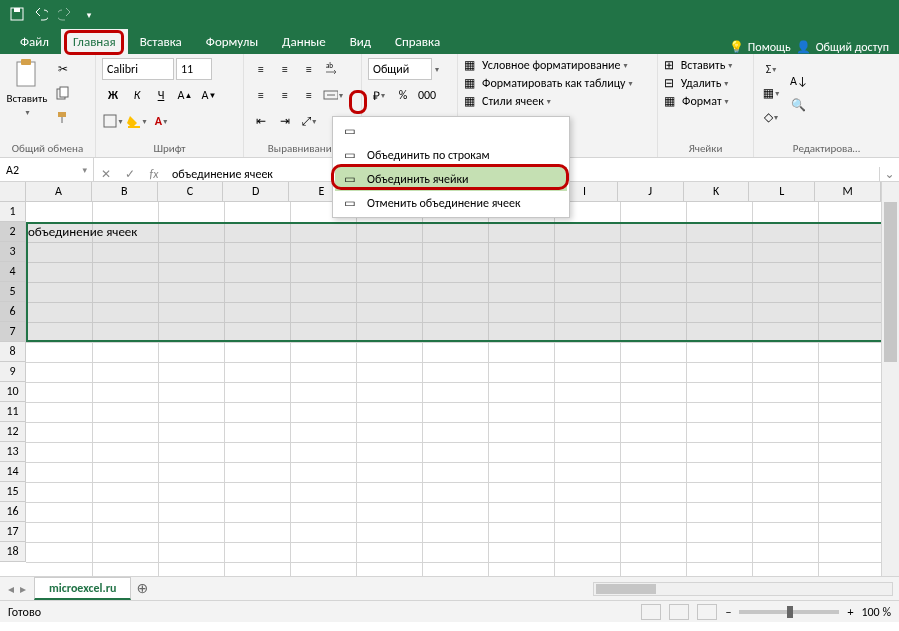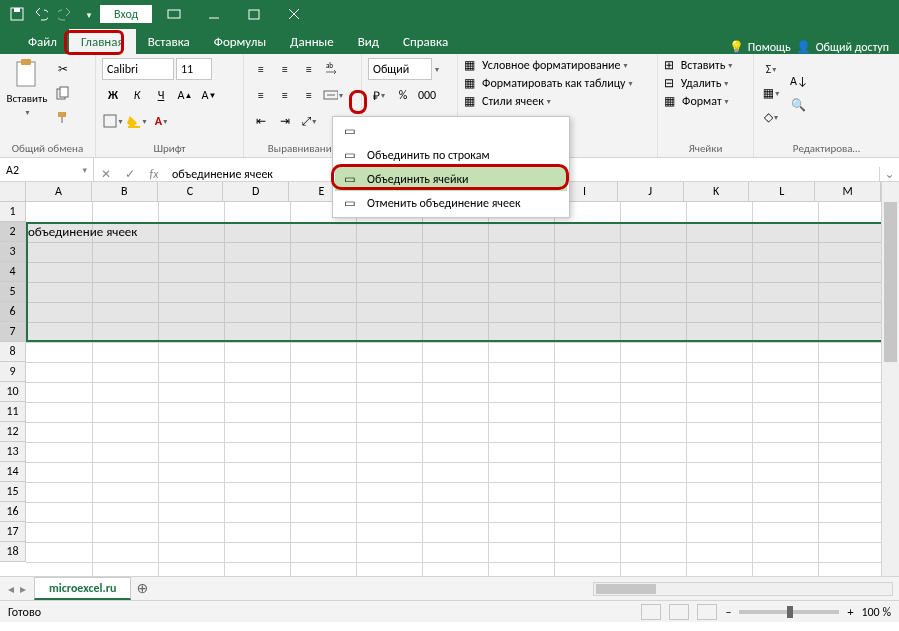--- a/index.html
+++ b/index.html
@@ -8,21 +8,21 @@
 
 .titlebar { height: 28px; background: #217346; display: flex; align-items: center; color: #fff; }
 .qat { display: flex; align-items: center; gap: 2px; padding-left: 6px; }
 .qat .btn { width: 22px; height: 22px; display: flex; align-items: center; justify-content: center; cursor: pointer; }
 .title-center { flex: 1; text-align: center; font-size: 12px; }
 .title-right { display: flex; align-items: center; gap: 4px; padding-right: 4px; }
 .login-btn { background: #fff; color: #217346; padding: 2px 14px; font-size: 12px; cursor: pointer; }
 .wbtn { width: 36px; height: 28px; display: flex; align-items: center; justify-content: center; cursor: pointer; }
 
 
-.tabs { height: 26px; background: #217346; display: flex; align-items: flex-end; padding-left: 16px; color: #fff; }
+.tabs { height: 26px; background: #217346; display: flex; align-items: flex-end; padding-left: 8px; color: #fff; }
 .tab { padding: 5px 12px; font-size: 13px; cursor: pointer; }
 .tab.active { background: #f3f3f3; color: #217346; }
 .tab-highlight { position: absolute; border: 3px solid #c00000; border-radius: 6px; left: 64px; top: 30px; width: 60px; height: 25px; pointer-events: none; z-index: 50; }
 .share-area { margin-left: auto; display: flex; align-items: center; gap: 6px; padding-right: 10px; }
 .share-item { display: flex; align-items: center; gap: 4px; font-size: 12px; cursor: pointer; }
 
 
 .ribbon { height: 104px; background: #f3f3f3; border-bottom: 1px solid #d4d4d4; display: flex; }
 .group { border-right: 1px solid #e1e1e1; padding: 4px 6px 2px; display: flex; flex-direction: column; justify-content: space-between; }
 .group-label { text-align: center; font-size: 11px; color: #666; padding-top: 2px; }
@@ -106,44 +106,20 @@
         </svg>
       </div>
     <div class="btn" style="opacity:.5">
         <svg width="14" height="14">
           <path d="M4 3a5 5 0 0 0 0 10h3" fill="none" stroke="#fff"></path>
           <path d="M8 1l4 4-4 4" fill="none" stroke="#fff"></path>
         </svg>
       </div>
     <div class="btn">
         <span style="font-size:9px">▾</span>
-      </div>
-  </div>
-  <div class="title-right">
-    <div class="login-btn">Вход</div>
-    <div class="wbtn">
-        <svg width="14" height="10">
-          <rect x="1" y="1" width="12" height="8" fill="none" stroke="#fff"></rect>
-        </svg>
-      </div>
-    <div class="wbtn">
-        <svg width="12" height="12">
-          <line x1="1" y1="10" x2="11" y2="10" stroke="#fff" stroke-width="1"></line>
-        </svg>
-      </div>
-    <div class="wbtn">
-        <svg width="12" height="12">
-          <rect x="1" y="2" width="10" height="9" fill="none" stroke="#fff"></rect>
-        </svg>
-      </div>
-    <div class="wbtn">
-        <svg width="12" height="12">
-          <line x1="1" y1="1" x2="11" y2="11" stroke="#fff"></line>
-          <line x1="11" y1="1" x2="1" y2="11" stroke="#fff"></line>
-        </svg>
       </div>
   </div>
 </div>
 
 <div class="tabs">
   <div class="tab">Файл</div>
   <div class="tab active">Главная</div>
   <div class="tab">Вставка</div>
   <div class="tab">Формулы</div>
   <div class="tab">Данные</div>

